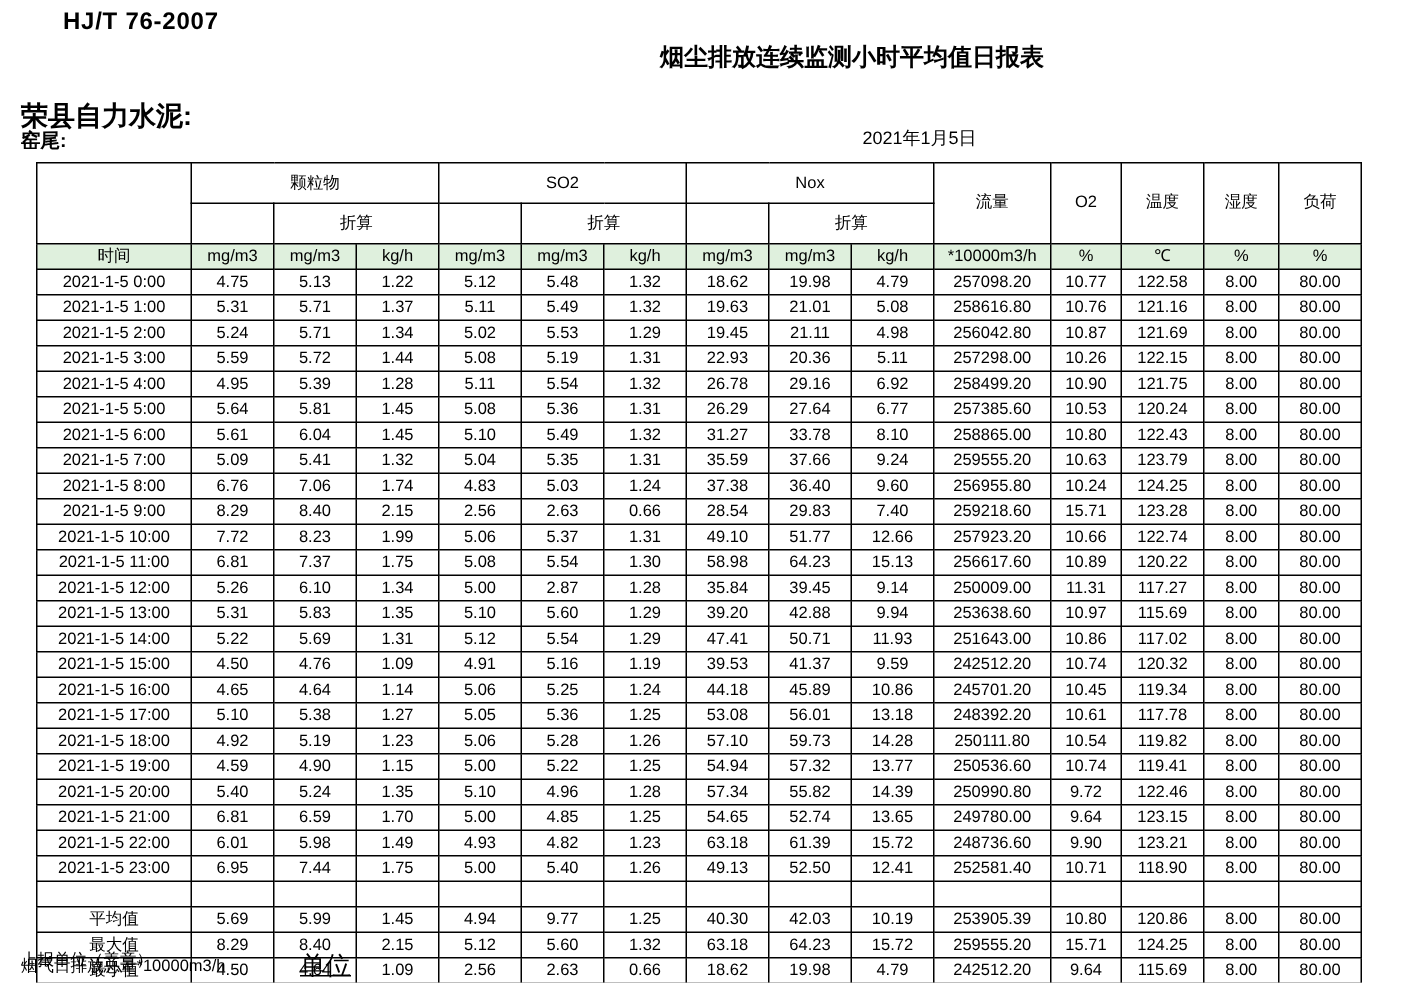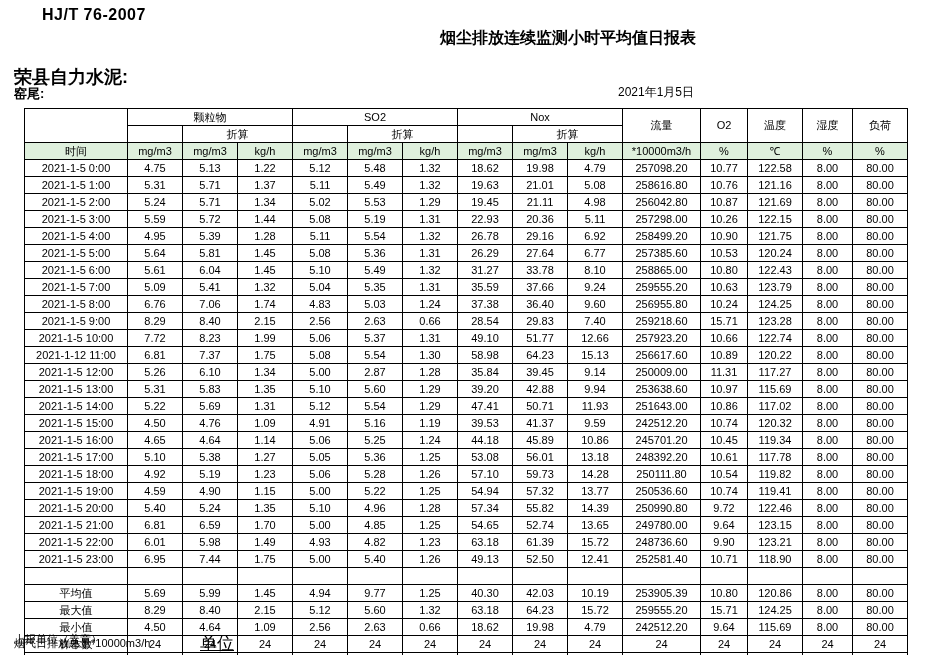--- a/index.html
+++ b/index.html
@@ -45,21 +45,20 @@
     left: 14px;
     top: 85px;
     font-size: 13px;
     font-weight: bold;
   }
   .report-date {
     position: absolute;
     left: 575px;
     top: 84px;
     font-size: 12px;
-    margin-left: 43px;
   }
   table.main {
     position: absolute;
     left: 24px;
     top: 108px;
     border-collapse: collapse;
     font-size: 11px;
     table-layout: fixed;
   }
   table.main td, table.main th {
@@ -74,21 +73,21 @@
   }
   .hdr-green {
     background: #dff0dd;
     padding-left: 14px;
   }
   .unit-row td {
     height: 15px;
     font-size: 10px;
   }
   .grp-hdr {
-    height: 17px;
+    height: 27px;
   }
   .time-col {
     width: 103px;
   }
   .num-col {
     width: 55px;
   }
   .flow-col {
     width: 78px;
   }
@@ -377,21 +376,21 @@
         <td>49.10</td>
         <td>51.77</td>
         <td>12.66</td>
         <td>257923.20</td>
         <td>10.66</td>
         <td>122.74</td>
         <td>8.00</td>
         <td>80.00</td>
       </tr>
       <tr>
-        <td>2021-1-12 11:00</td>
+        <td>2021-1-5 11:00</td>
         <td>6.81</td>
         <td>7.37</td>
         <td>1.75</td>
         <td>5.08</td>
         <td>5.54</td>
         <td>1.30</td>
         <td>58.98</td>
         <td>64.23</td>
         <td>15.13</td>
         <td>256617.60</td>

